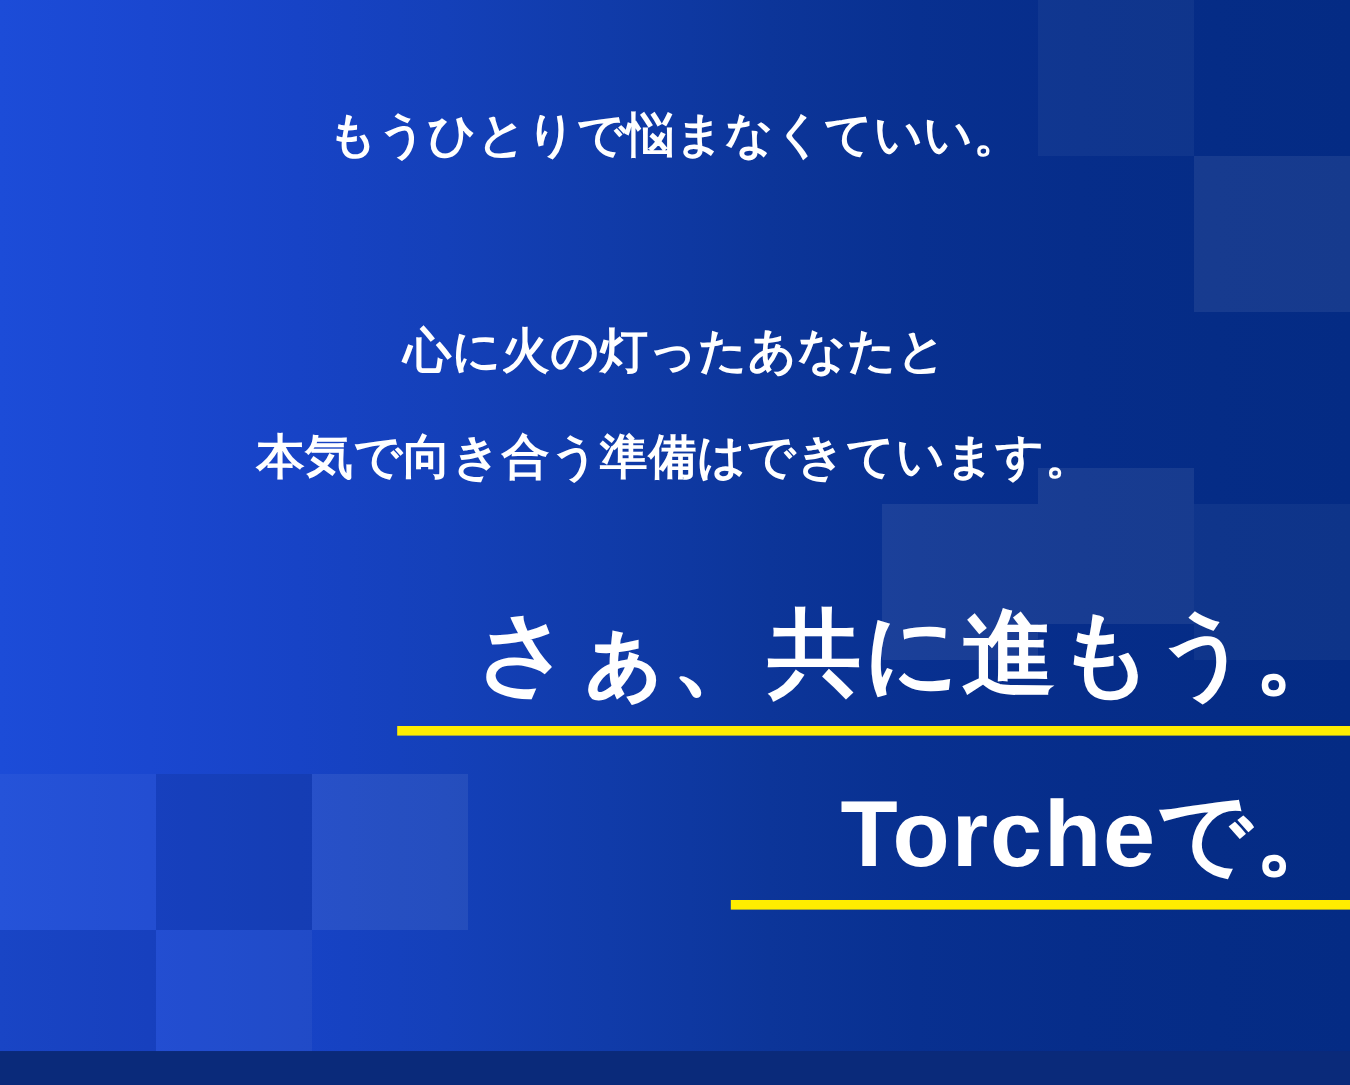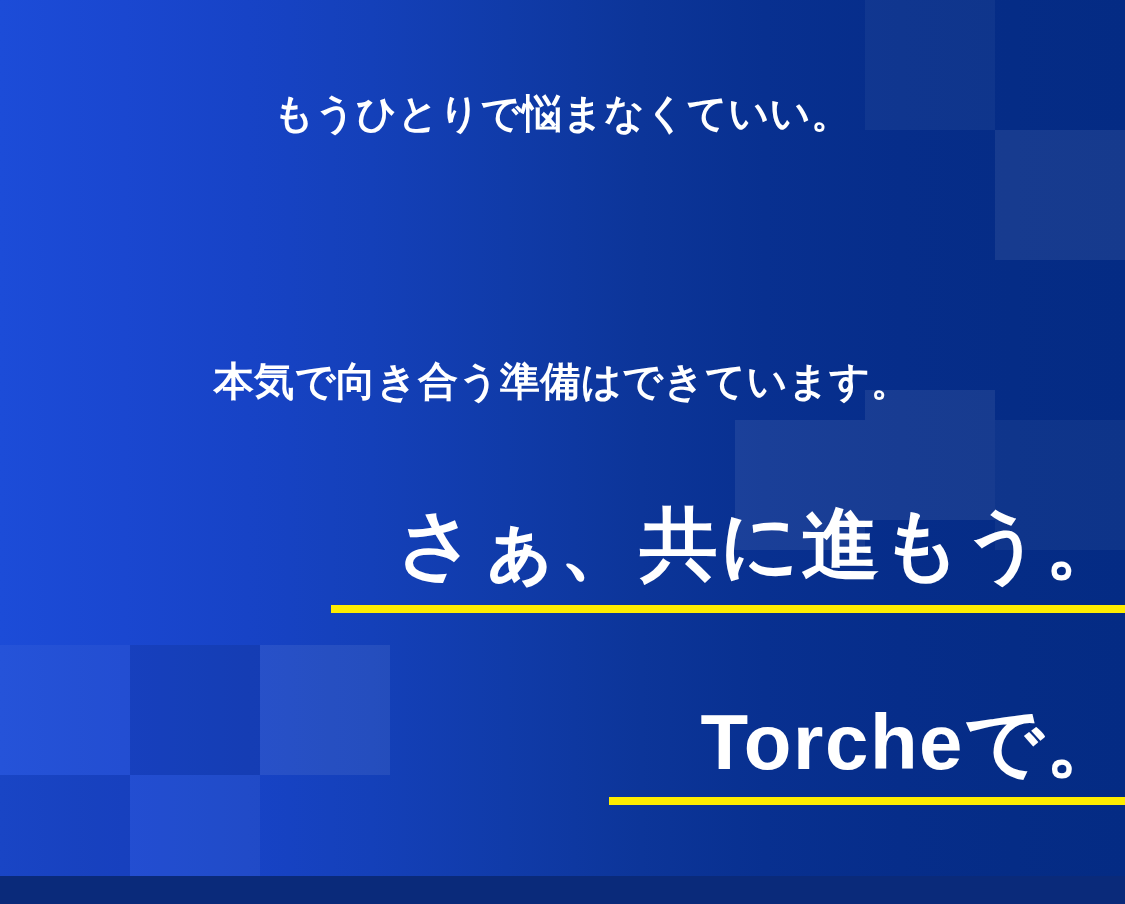--- a/index.html
+++ b/index.html
@@ -67,21 +67,21 @@
   #lead4 { position: absolute; top: 361px; left: 0; right: 0; }
 
   .headline-wrap {
     position: absolute;
     left: 0; right: 0;
     display: flex;
     flex-direction: column;
     align-items: flex-end;
   }
   #hl1 { top: 505px; }
-  #hl2 { top: 703px; }
+  #hl2 { top: 656px; }
 
   .headline {
     color: #ffffff;
     font-weight: 700;
     line-height: 1;
     white-space: nowrap;
     text-align: center;
   }
   #hl1 .headline {
     font-size: 78px;
@@ -112,20 +112,21 @@
     <div class="blk dark" style="left:130px; top:645px;"></div>
     <div class="blk lite" style="left:260px; top:645px;"></div>
     <div class="blk dark" style="left:0px;   top:775px;"></div>
     <div class="blk lite2" style="left:130px; top:775px;"></div>
     <div class="blk lite2" style="left:865px; top:0px;"></div>
   </div>
 
   <div id="content">
 
     <div id="lead1" class="lead">もうひとりで悩まなくていい。</div>
+    <div id="lead3" class="lead">心に火の灯ったあなたと</div>
     <div id="lead4" class="lead">本気で向き合う準備はできています。</div>
 
     <div id="hl1" class="headline-wrap">
       <div class="headline">さぁ、共に進もう。</div>
       <div class="underline"></div>
     </div>
 
     <div id="hl2" class="headline-wrap">
       <div class="headline">Torcheで。</div>
       <div class="underline"></div>

